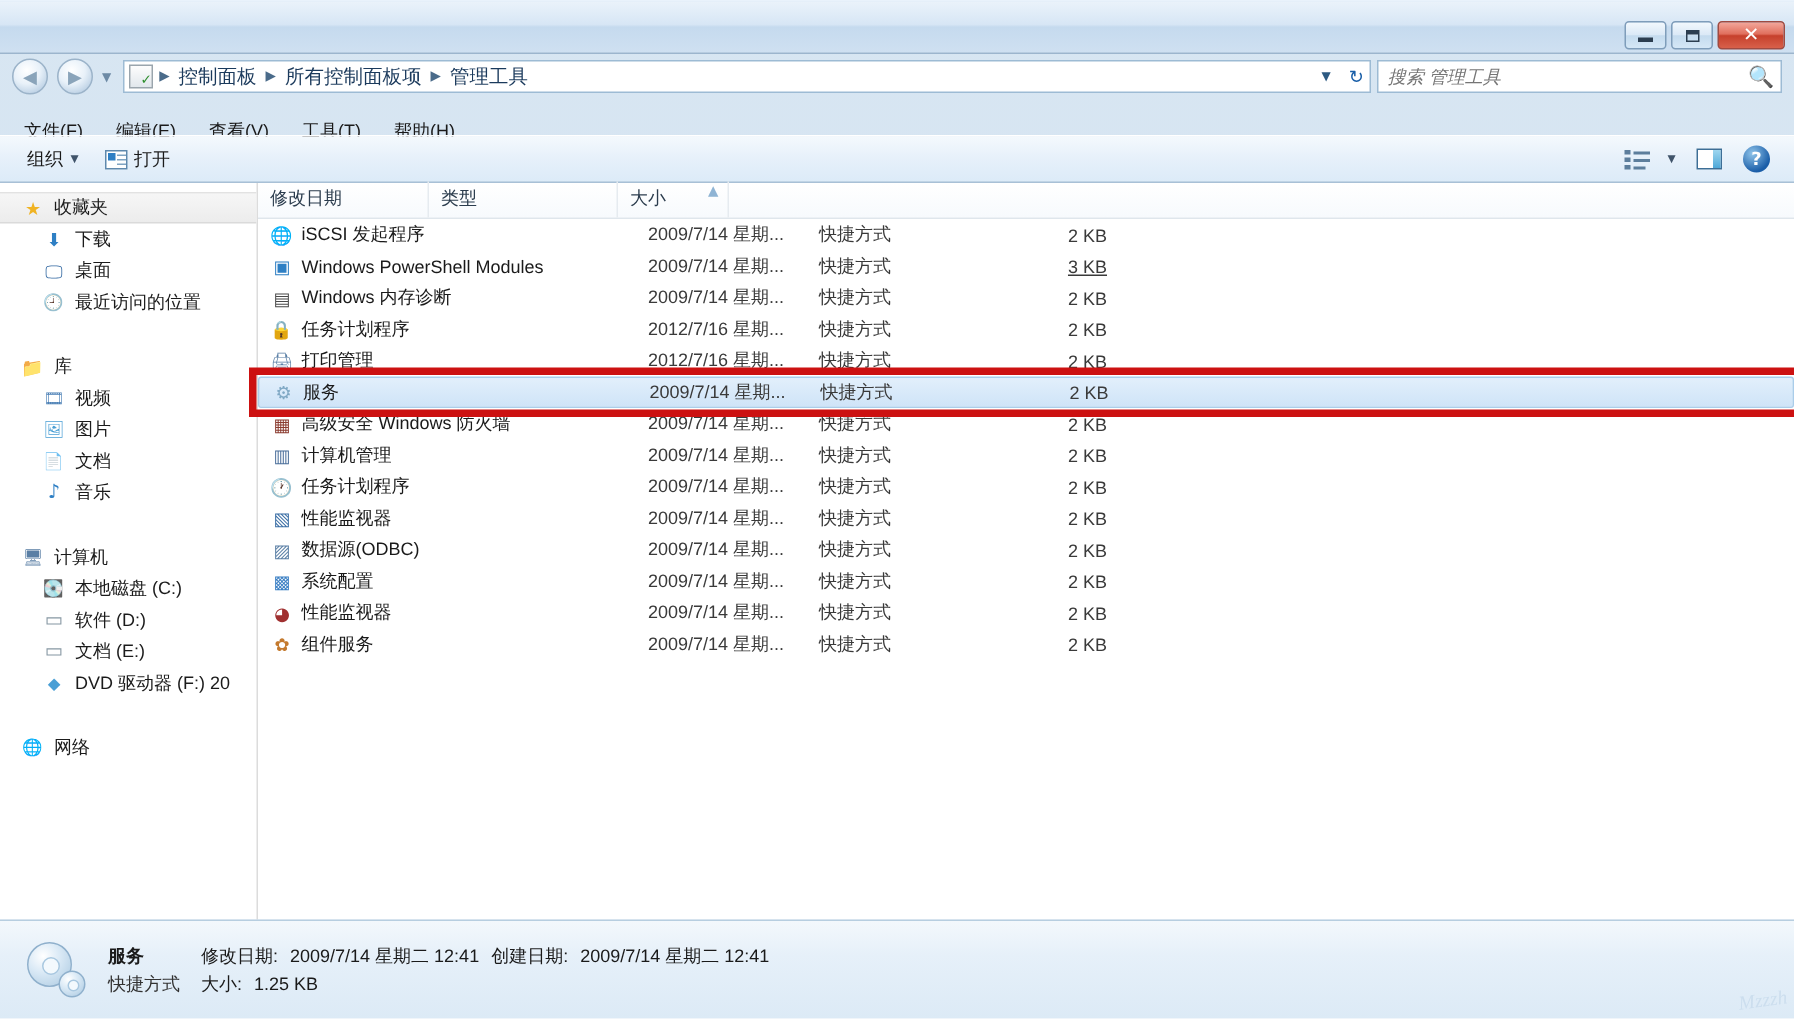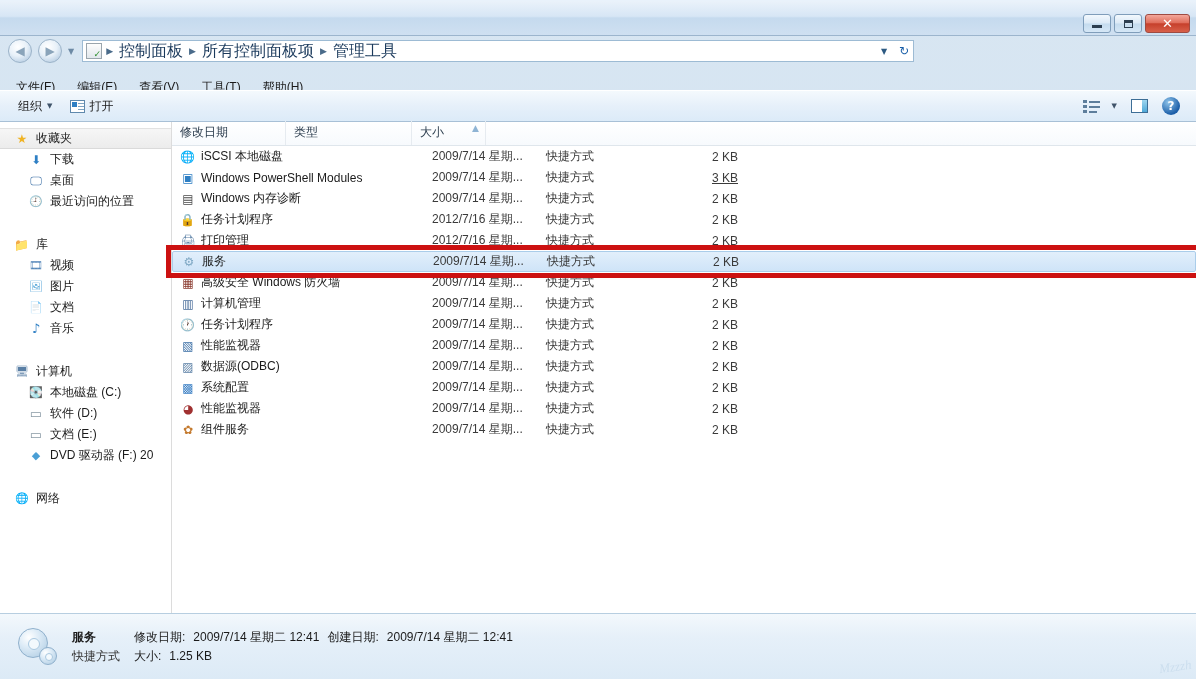--- a/index.html
+++ b/index.html
@@ -87,21 +87,21 @@
     width: 16px; height: 16px; margin-right: 2px; position: relative;
     background: linear-gradient(to bottom, #fdfdfd, #e1e7ec);
     border: 1px solid #9aa5ad;
   }
   #addr-icon::after {
     content: "✓"; position: absolute; right: 0; bottom: -1px;
     font-size: 9px; color: #2f8f2f; line-height: 1;
     font-family: "DejaVu Sans", sans-serif;
   }
   .crumb {
-    color: #1b3a5c; font-size: 16px; padding: 1px 4px; white-space: nowrap;
+    color: #1b3a5c; font-size: 13px; padding: 1px 4px; white-space: nowrap;
   }
   .crumb-sep {
     color: #4a6b8a; font-size: 9px; padding: 0 2px;
     font-family: "DejaVu Sans", sans-serif;
   }
   #addr-drop {
     position: absolute; right: 26px; top: 50%; transform: translateY(-50%);
     color: #2d5a82; font-size: 8px; font-family: "DejaVu Sans", sans-serif;
   }
   #refresh-btn {
@@ -333,20 +333,24 @@
       <span class="crumb-sep">▶</span>
       <span class="crumb">控制面板</span>
       <span class="crumb-sep">▶</span>
       <span class="crumb">所有控制面板项</span>
       <span class="crumb-sep">▶</span>
       <span class="crumb">管理工具</span>
       <span id="addr-drop">▼</span>
       <span id="refresh-btn">↻</span>
     </div>
 
+    <div id="searchbox">
+      <input id="search-input" type="text" placeholder="搜索 管理工具" style="">
+      <span id="search-icon">🔍</span>
+    </div>
   </div>
 
   <div id="menubar">
     <span class="menuitem">文件(F)</span>
     <span class="menuitem">编辑(E)</span>
     <span class="menuitem">查看(V)</span>
     <span class="menuitem">工具(T)</span>
     <span class="menuitem">帮助(H)</span>
   </div>
 
@@ -460,21 +464,21 @@
         <div class="col" style="width:114px">修改日期</div>
         <div class="col" style="width:126px">类型</div>
         <div class="col" style="width:74px">大小</div>
         <span id="sort-arrow">▲</span>
       </div>
 
       <div id="rows">
           <div class="row">
             <div class="cell-name" style="width: 260px;">
               <span class="fi" style="color: rgb(46, 143, 74);">🌐</span>
-              <span>iSCSI 本地磁盘</span>
+              <span>iSCSI 发起程序</span>
             </div>
             <div class="cell-date" style="width: 114px;">2009/7/14 星期...</div>
             <div class="cell-type" style="width: 126px;">快捷方式</div>
             <div class="cell-size" style="width: 74px; padding-right: 8px;">2 KB</div>
           </div>
           <div class="row">
             <div class="cell-name" style="width: 260px;">
               <span class="fi" style="color: rgb(46, 127, 196);">▣</span>
               <span>Windows PowerShell Modules</span>
             </div>

